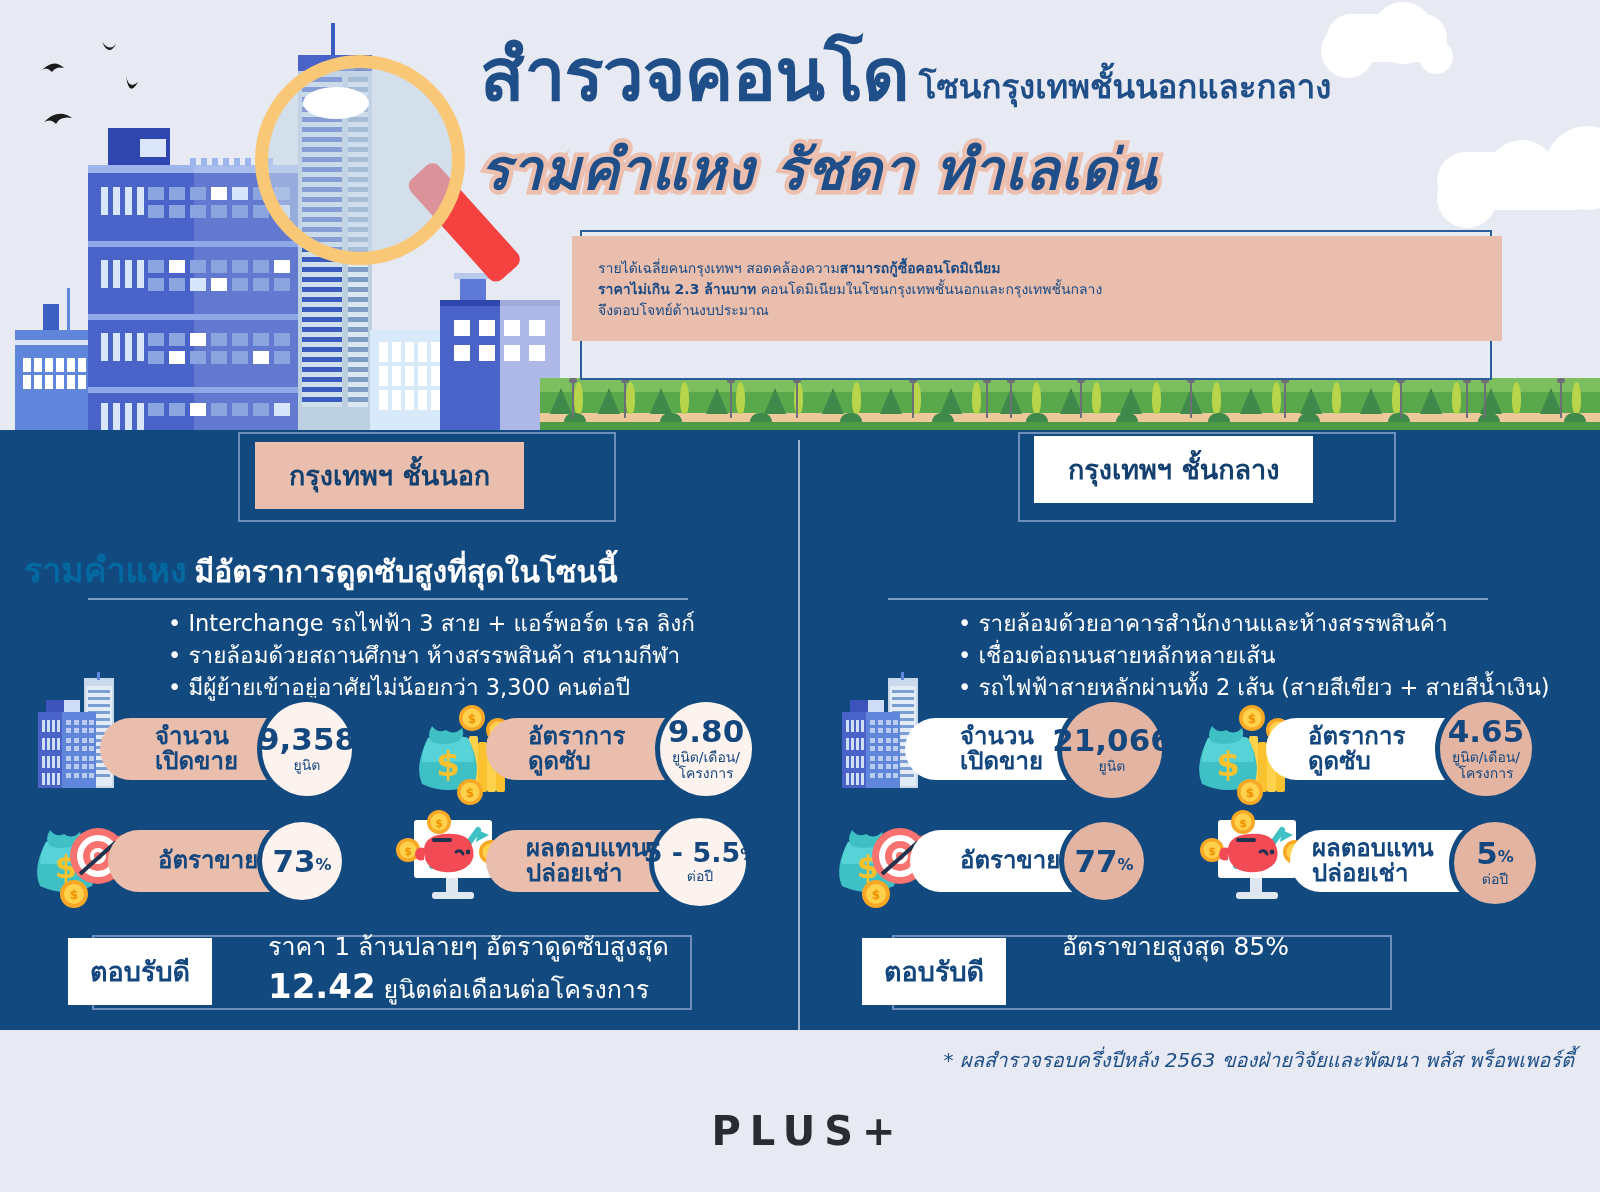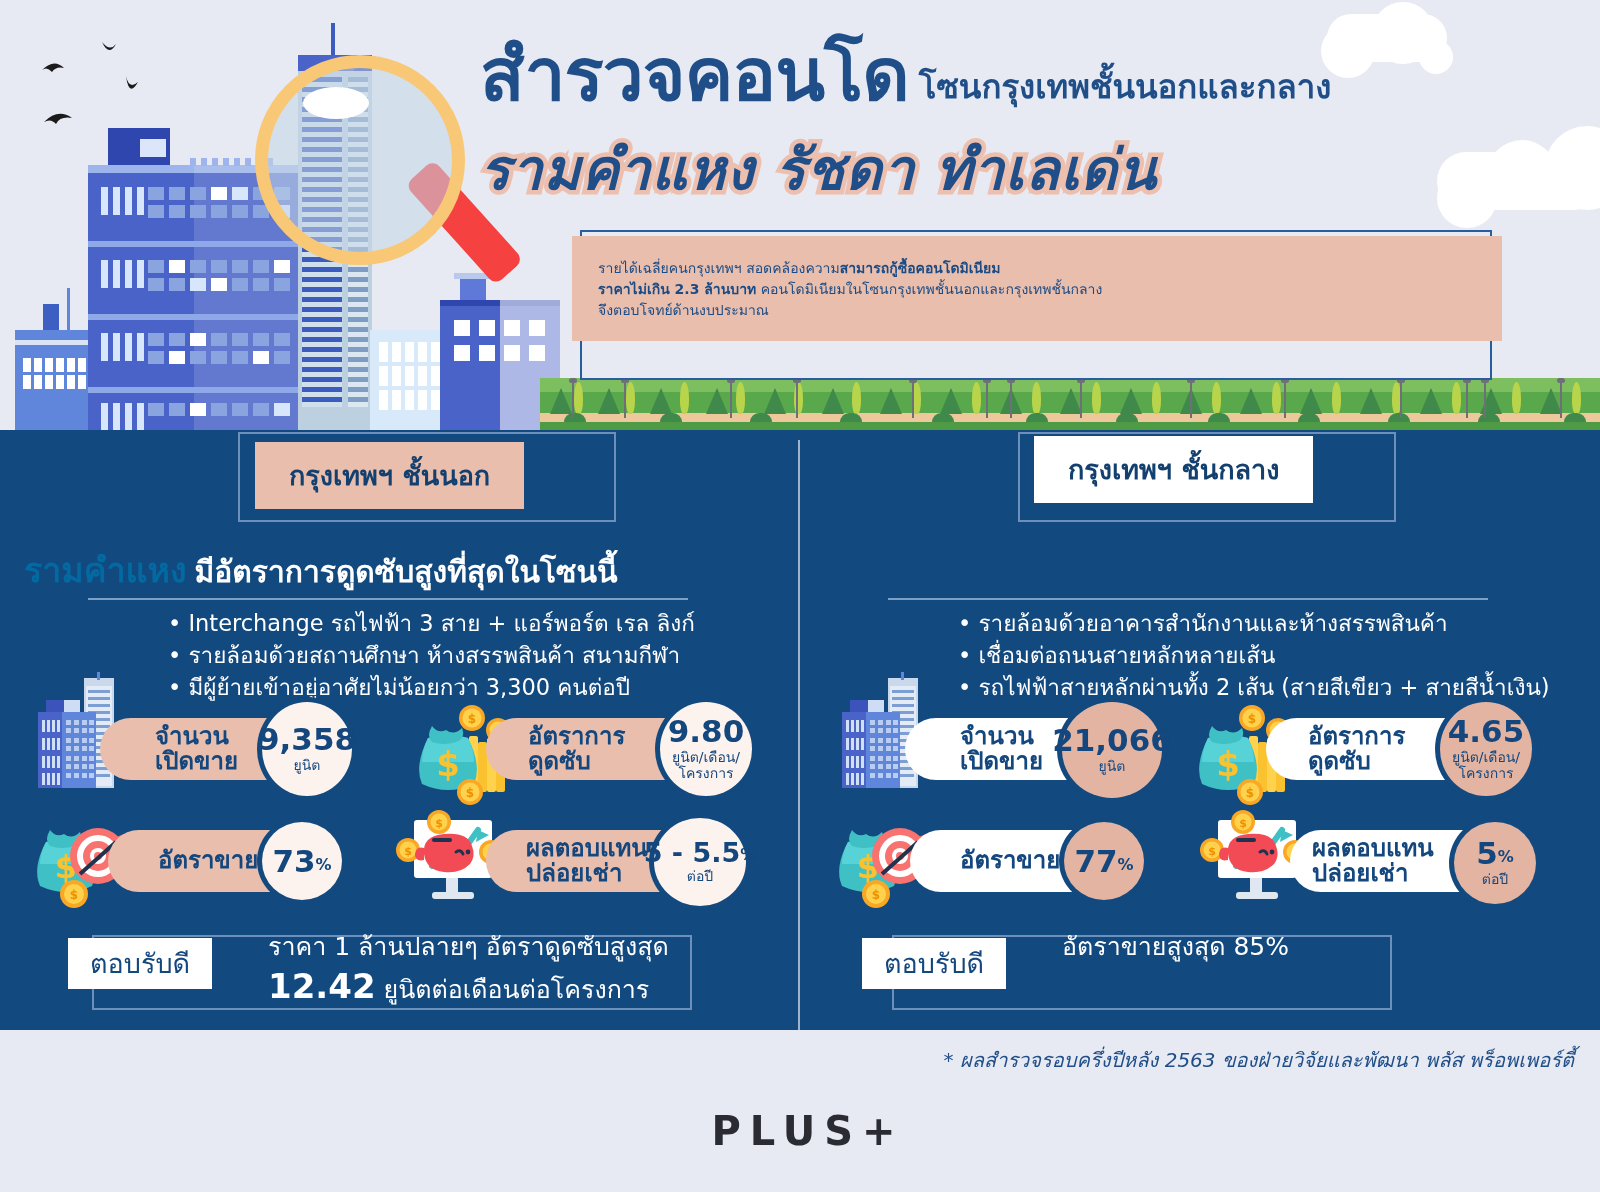--- a/index.html
+++ b/index.html
@@ -90,21 +90,21 @@
   .bubble.peach{background:#e3b4a2;}
   .bubble .v{font-size:31px;font-weight:700;color:#14477e;line-height:1;white-space:nowrap;}
   .bubble .v sup{font-size:16px;font-weight:700;vertical-align:2px;}
   .bubble .u{font-size:14px;color:#14477e;line-height:1.12;text-align:center;margin-top:3px;white-space:nowrap;}
 
   
   .ic{position:absolute;}
 
   
   .good-frame{position:absolute;border:2px solid #6d8fbb;box-sizing:border-box;}
-  .good-tag{position:absolute;background:#ffffff;color:#14477e;font-size:27px;font-weight:400;padding:4px 22px;white-space:nowrap;}
+  .good-tag{position:absolute;background:#ffffff;color:#14477e;font-size:27px;font-weight:700;padding:12px 22px;white-space:nowrap;}
   .good-txt{position:absolute;color:#ffffff;font-size:25px;line-height:1.34;white-space:nowrap;}
   .good-txt .num{font-size:34px;font-weight:700;}
 
   
   .foot{position:absolute;left:8px;top:1030px;width:1600px;height:162px;background:#e7eaf2;}
   .footnote{position:absolute;right:34px;top:14px;font-size:20px;font-style:italic;color:#1f4e88;white-space:nowrap;}
   .logo{position:absolute;left:0;top:78px;width:1600px;text-align:center;
         font-size:40px;font-weight:700;letter-spacing:9px;color:#2b2b33;}
 </style>
 </head>

